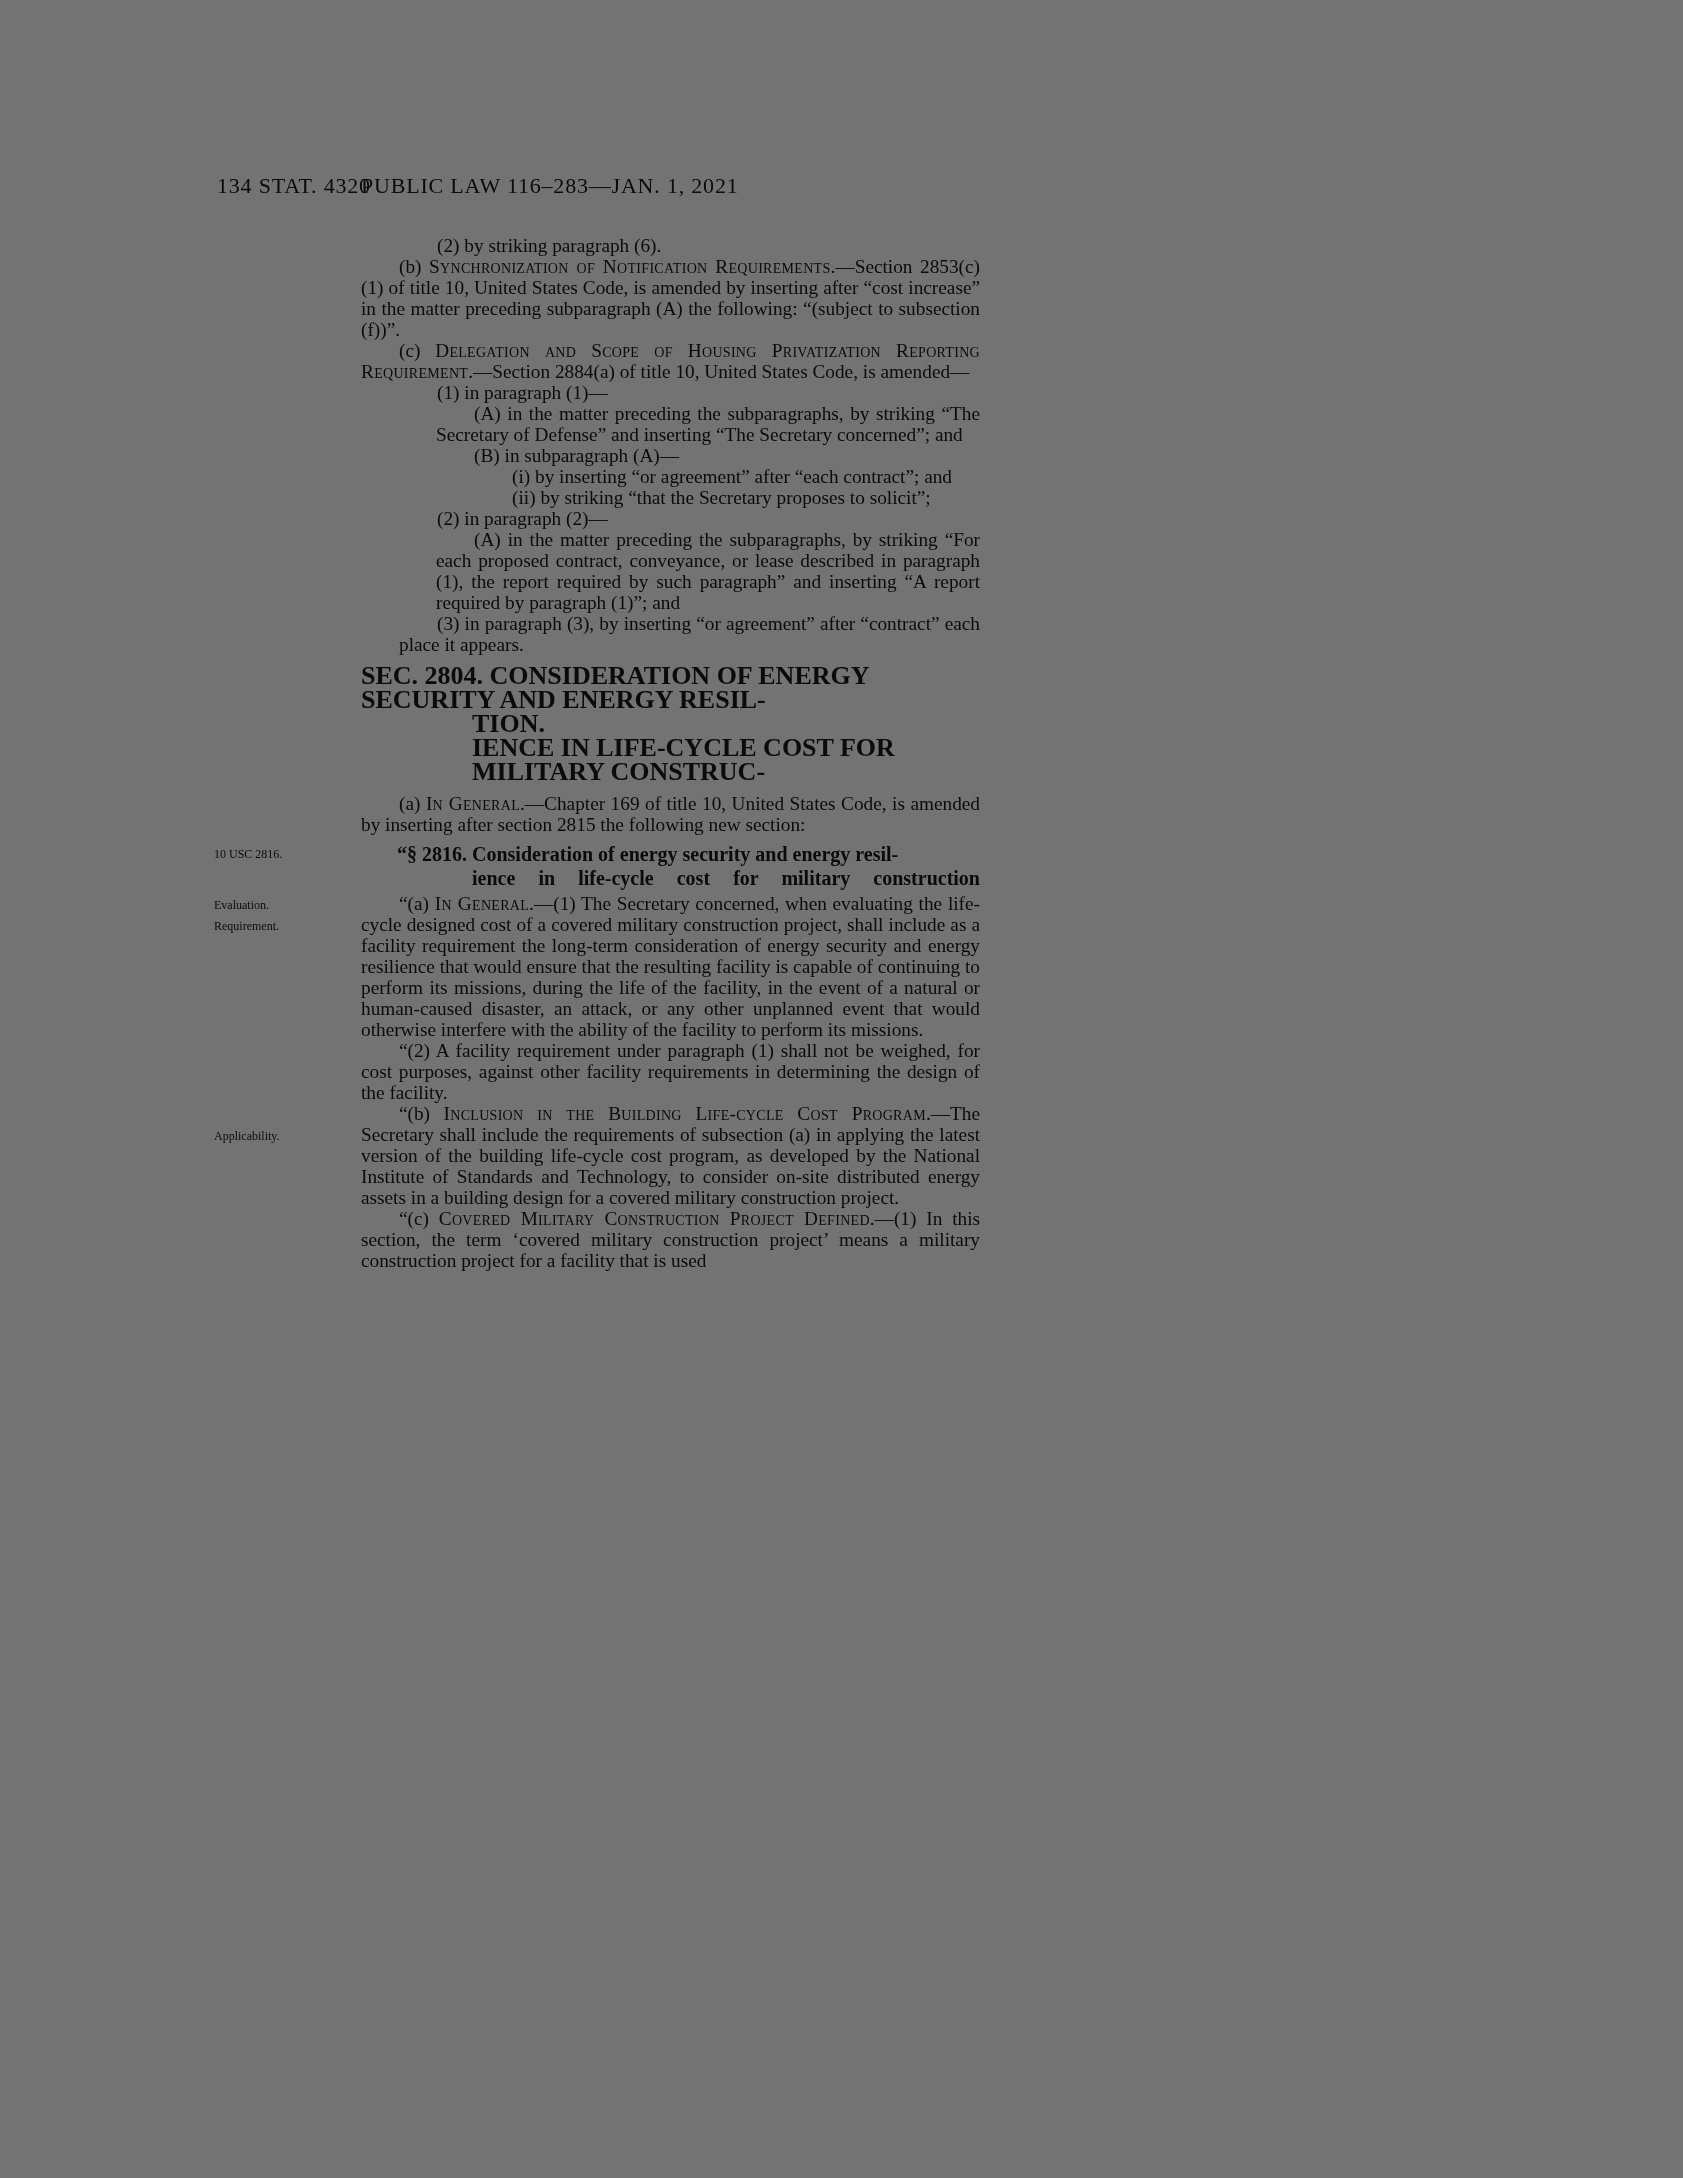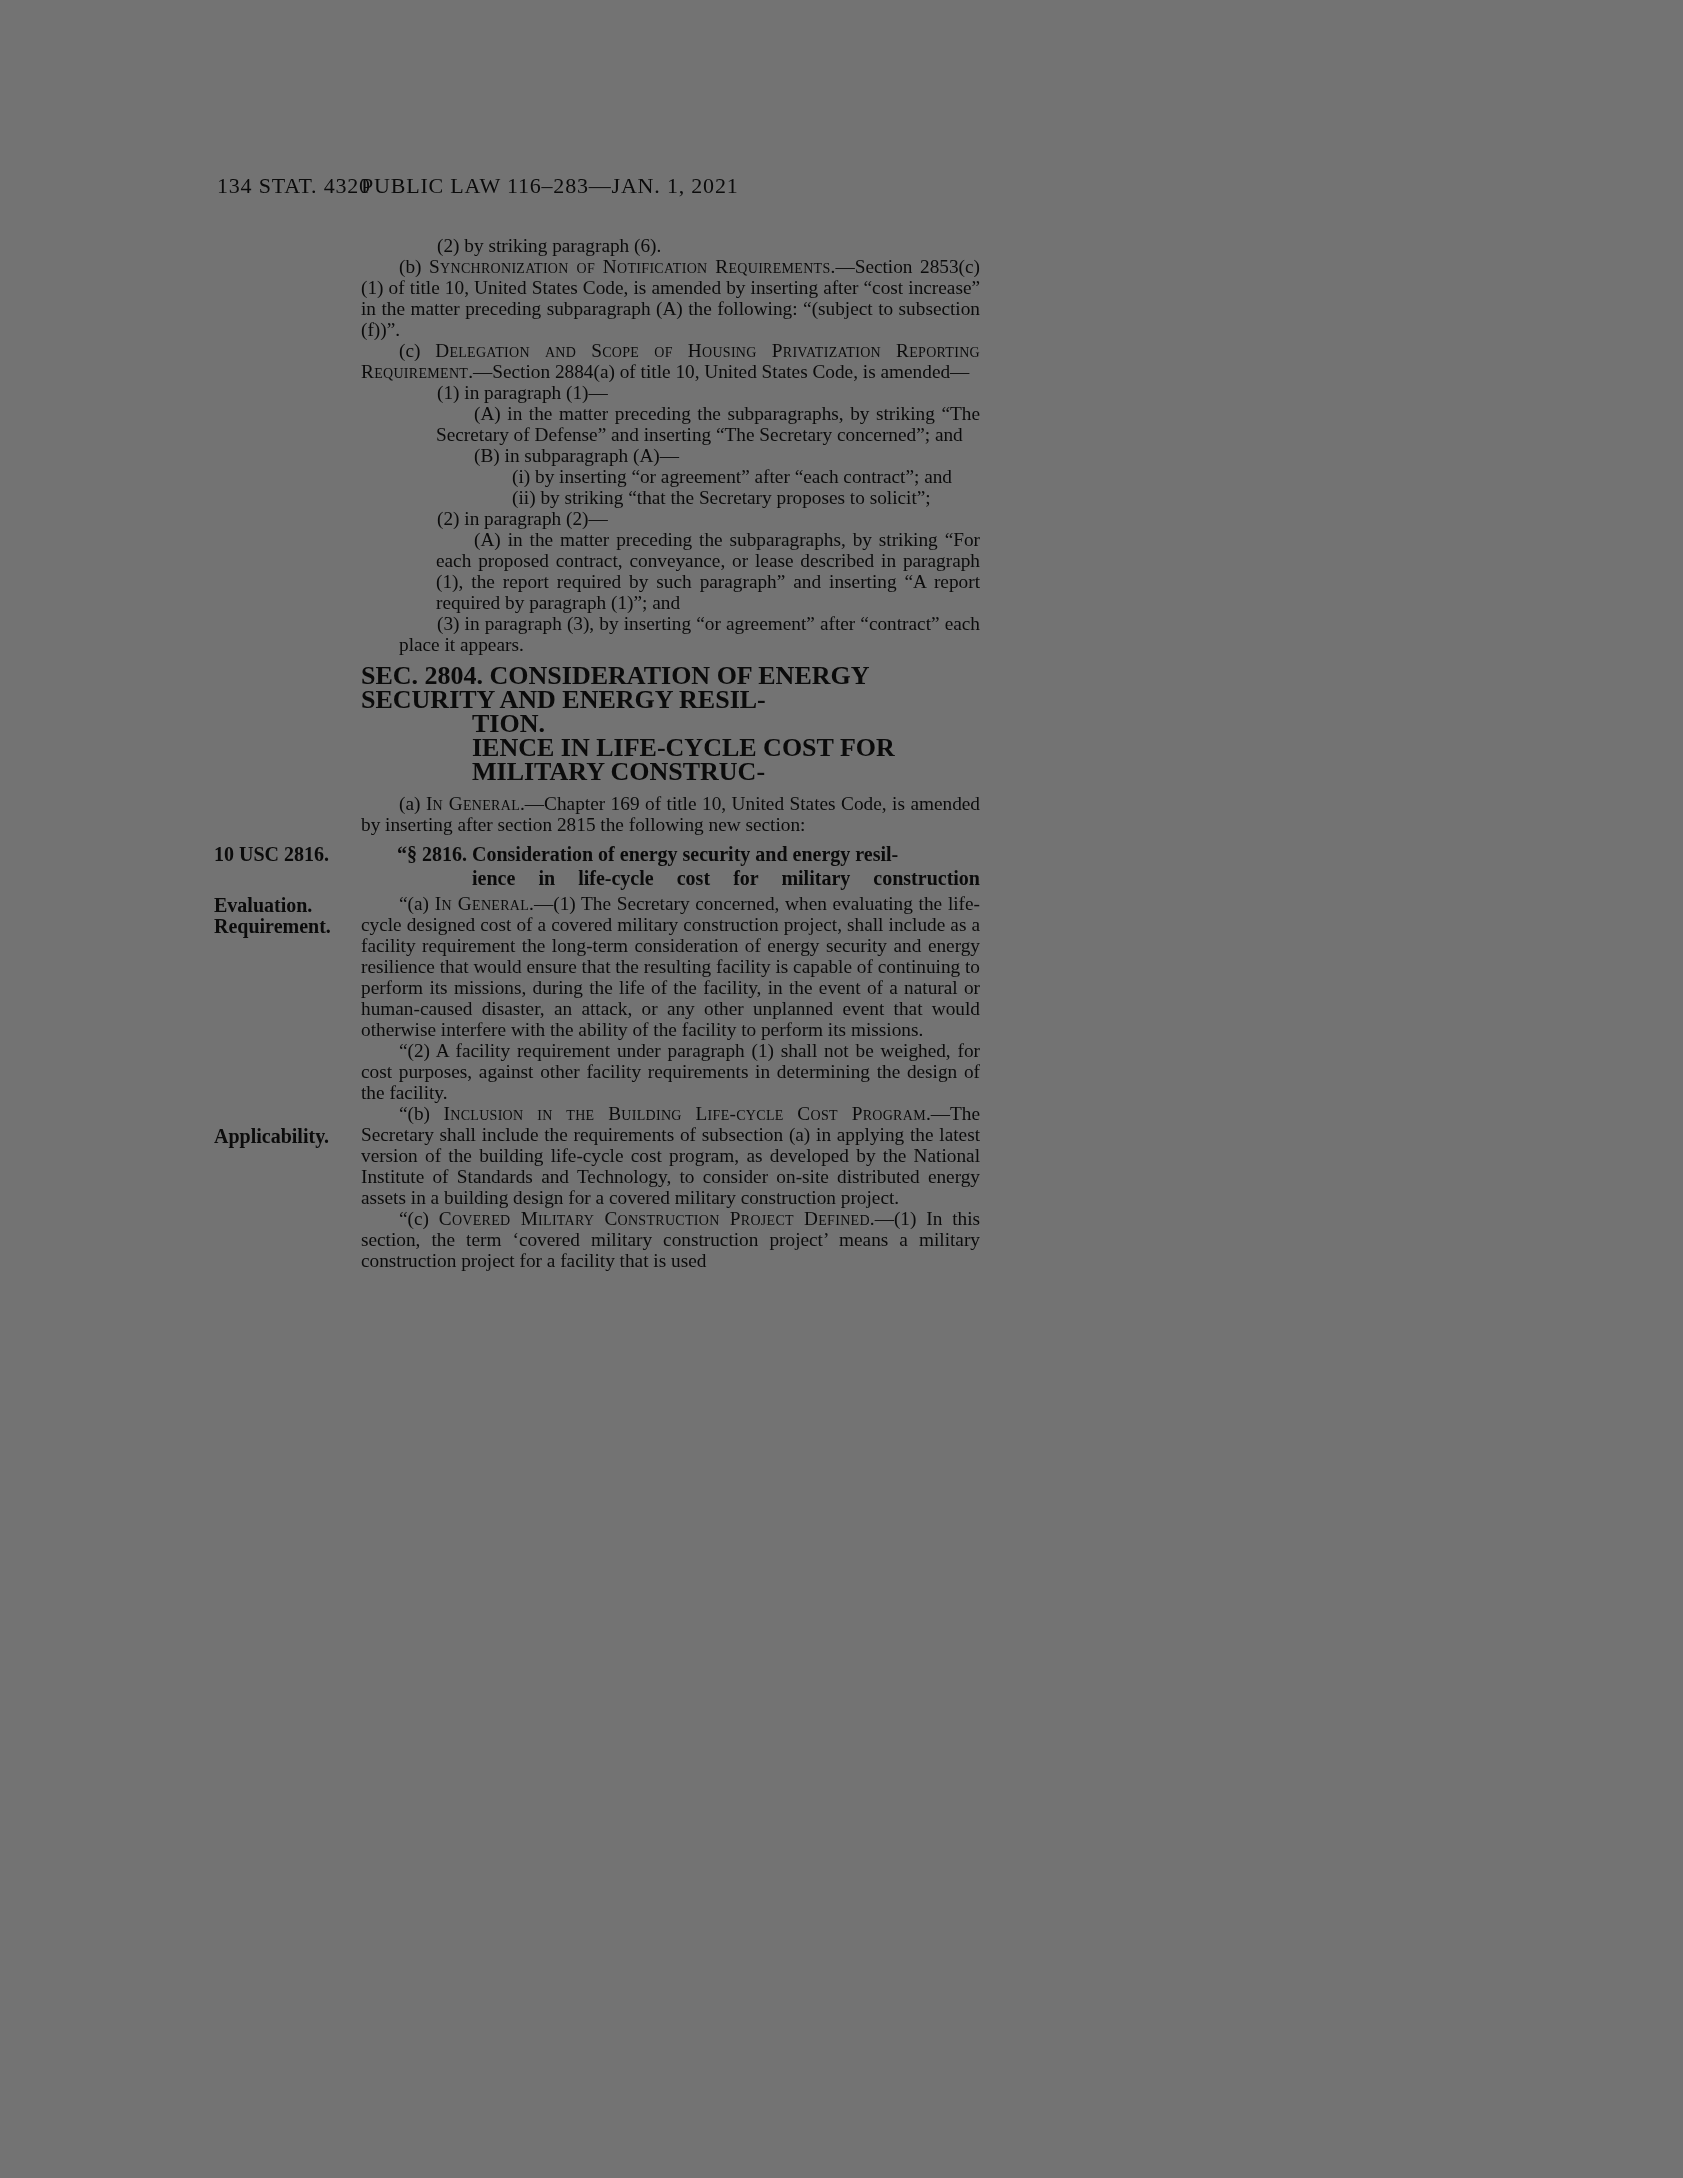--- a/index.html
+++ b/index.html
@@ -50,23 +50,23 @@
     position: relative;
   }
   .q-heading .hl1 { display: block; padding-left: 36px; }
   .q-heading .hl2 { display: block; padding-left: 111px; text-align: justify; text-align-last: justify; }
 
   .mnote {
     position: absolute;
     left: -147px;
     top: 2px;
     width: 141px;
-    font-size: 20px;
+    font-size: 12px;
     line-height: 21px;
-    font-weight: bold;
+    font-weight: normal;
     font-variant: normal;
     text-align: left;
     text-indent: 0;
     letter-spacing: 0;
   }
   .mnote span { display: block; }
   .mnote-appl { top: 23px; }
 </style>
 </head>
 <body>

